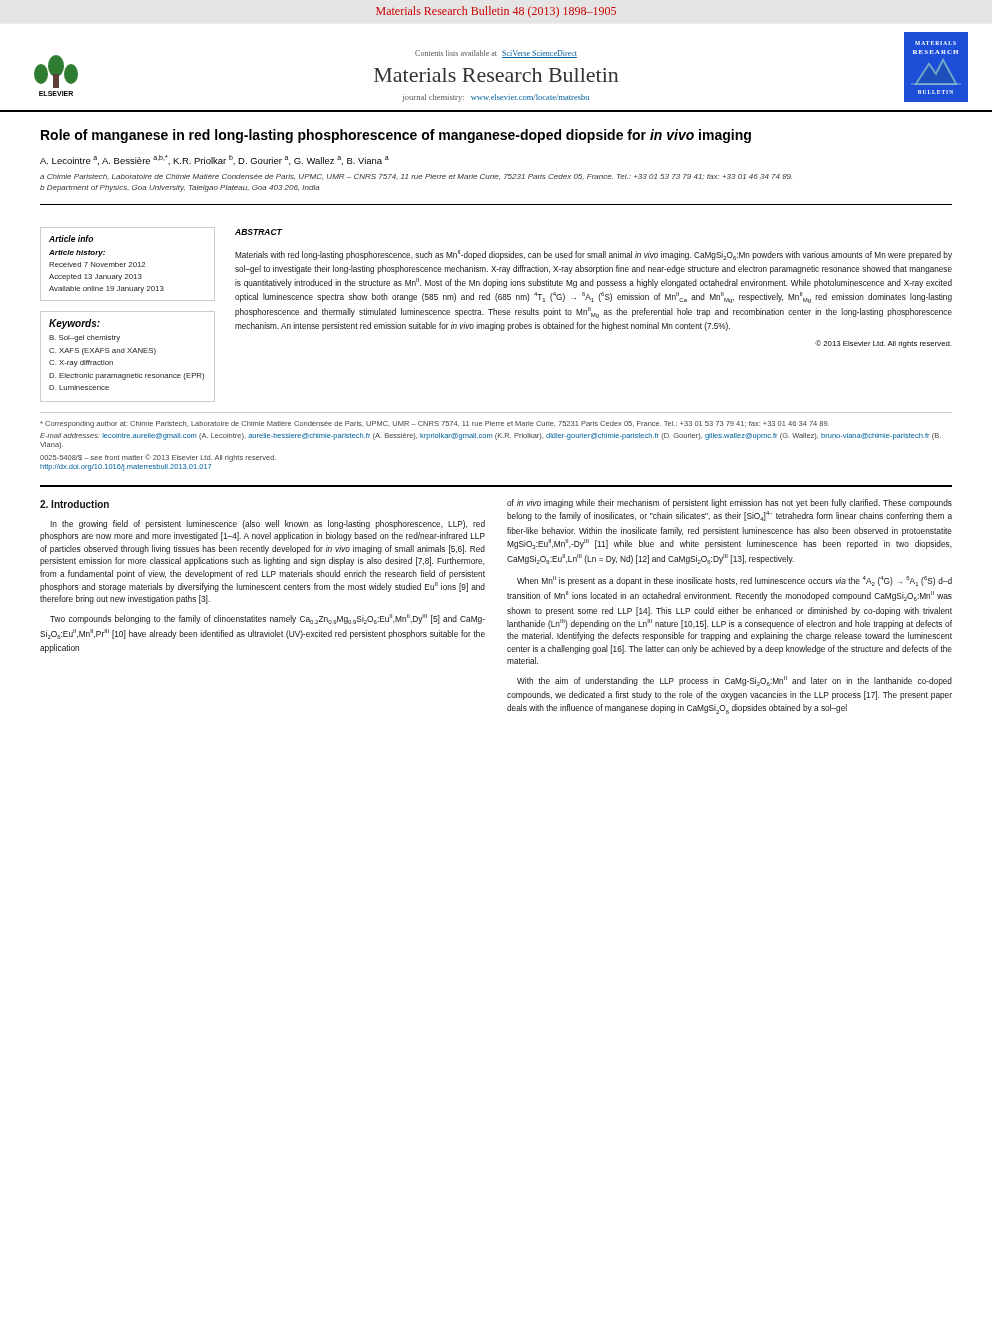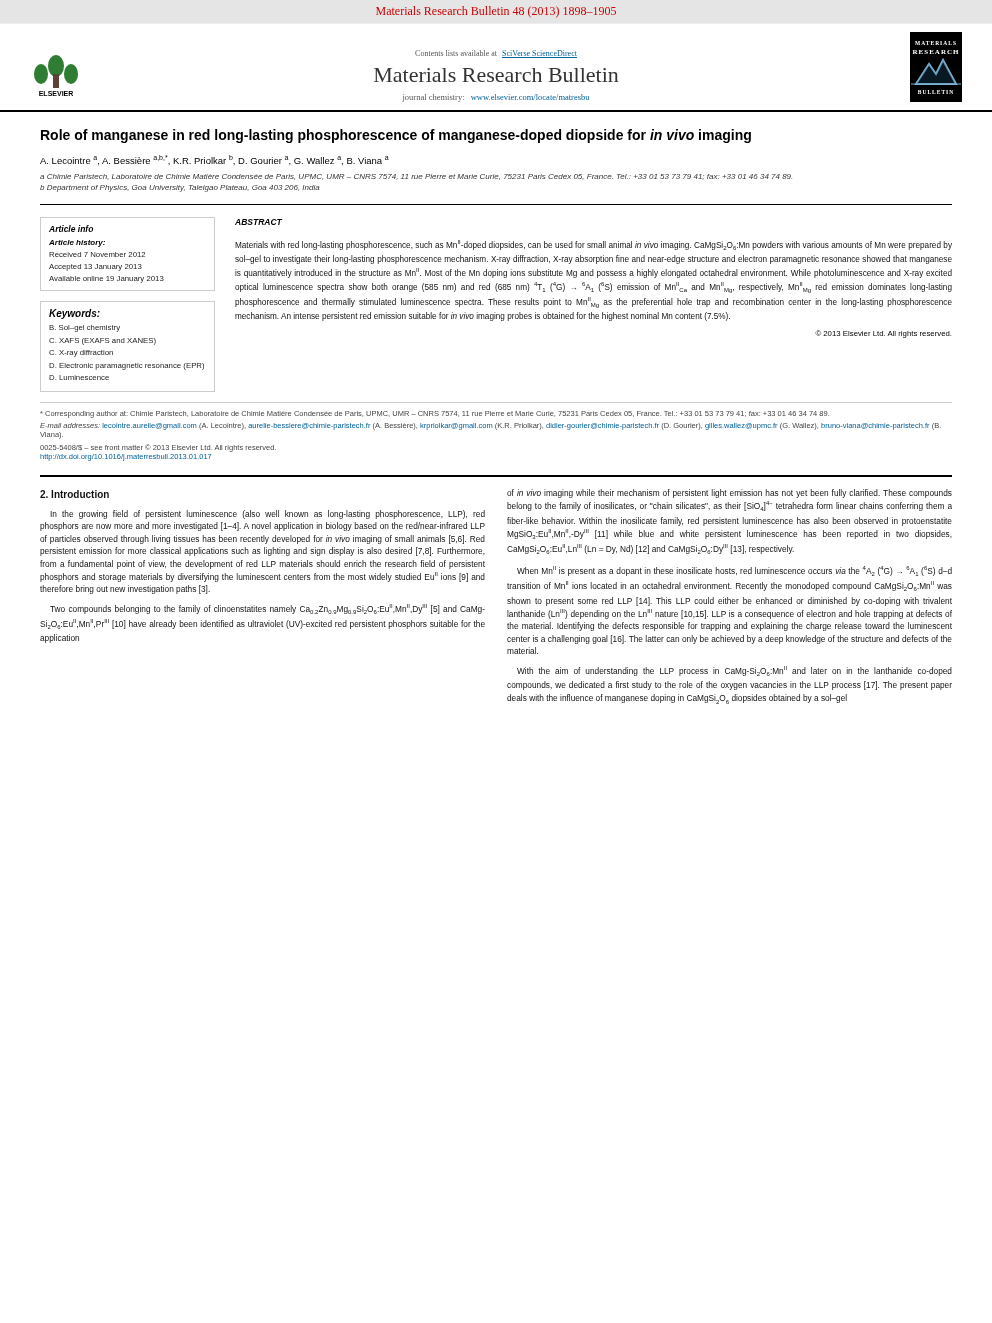--- a/index.html
+++ b/index.html
@@ -63,23 +63,23 @@
       color: #00609c;
       text-decoration: none;
     }
     .journal-header-right {
       width: 80px;
       display: flex;
       align-items: center;
       justify-content: center;
     }
     .mrb-logo {
-      width: 52px;
+      width: 64px;
       height: 70px;
-      background: #000000;
+      background: #1d4ed8;
       display: flex;
       flex-direction: column;
       align-items: center;
       justify-content: center;
       color: #fff;
       font-size: 6.5px;
       font-weight: bold;
       text-align: center;
       padding: 4px;
     }
@@ -136,21 +136,21 @@
       font-family: Arial, sans-serif;
       font-style: italic;
     }
 
     
     .two-col {
       display: flex;
       gap: 20px;
       margin-top: 12px;
       border-top: 1px solid #000;
-      padding-top: 12px;
+      padding-top: 22px;
     }
     .col-left {
       width: 175px;
       min-width: 175px;
     }
     .col-right {
       flex: 1;
     }
 
     

